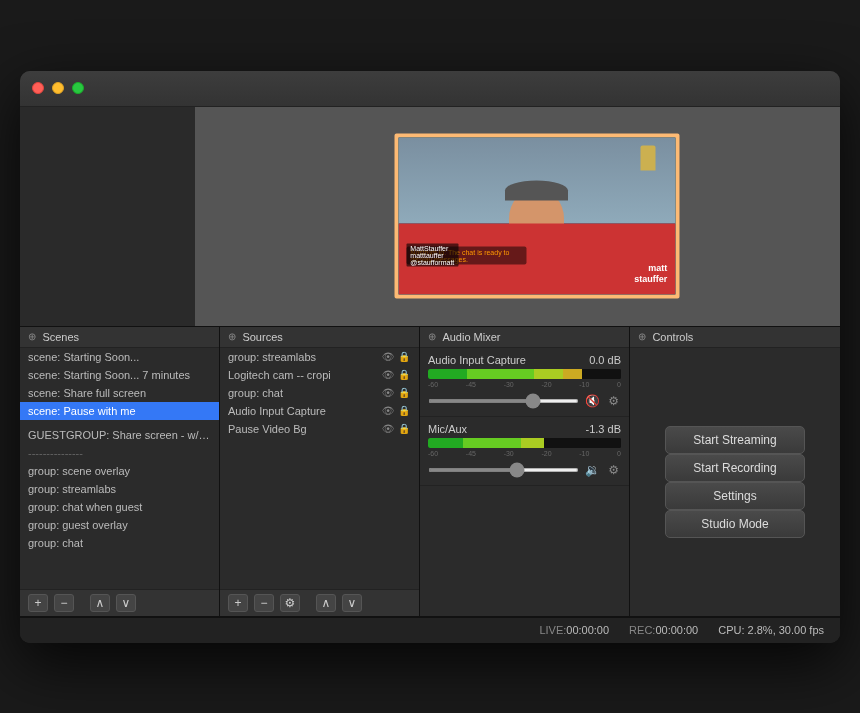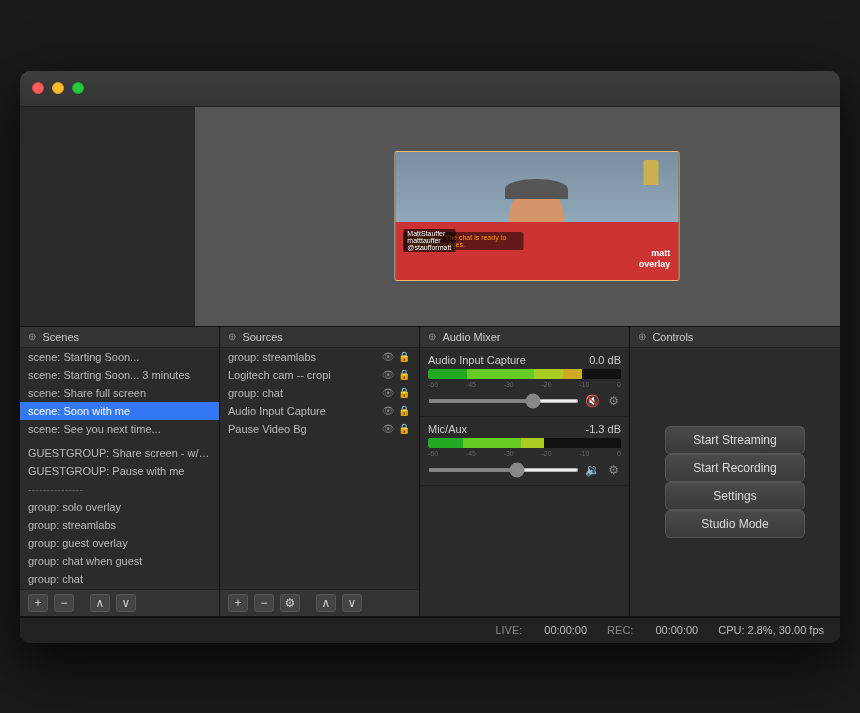--- a/index.html
+++ b/index.html
@@ -239,35 +239,35 @@
       justify-content: flex-end;
       padding: 0 16px;
       gap: 20px;
       font-size: 11px;
       color: #999;
       border-top: 1px solid #111;
     }
     .status-item {
       display: flex;
       align-items: center;
-      gap: 22px;
+      gap: 0;
     }
     .status-label { color: #888; }
     .status-value { color: #bbb; }
 
     
     .cam-preview {
       width: 285px;
-      height: 130px;
+      height: 165px;
       position: absolute;
       top: 50%;
       left: 53%;
       transform: translate(-50%, -50%);
       background: #0c4a6e;
-      border: 1px solid #fdba74;
+      border: 4px solid #fdba74;
       overflow: hidden;
       border-radius: 2px;
     }
     .cam-bg-top {
       height: 55%;
       background: linear-gradient(180deg, #7a8fa0 0%, #8faaba 100%);
       position: relative;
     }
     .cam-lamp {
       position: absolute;
@@ -366,50 +366,48 @@
             </div>
             <div class="cam-body">
               <div class="cam-notification">Nostrum io: The chat is ready to display messages.</div>
             </div>
             <div class="cam-name-badge">
               <div class="badge-text">MattStauffer<br>matttauffer<br>@staufformatt</div>
             </div>
             <div class="cam-brand">
               <div class="brand-text">
                 <span>matt</span><br>
-                <span>overlay</span>
+                <span>stauffer</span>
               </div>
             </div>
           </div>
         </div>
       </div>
     </div>
   </div>
 
   <div class="main-panels">
 
     <div class="panel panel-scenes">
       <div class="panel-header">
         <span class="panel-header-icon">⊕</span>
         <span>Scenes</span>
       </div>
       <div class="panel-content">
         <div class="list-item">scene: Starting Soon...</div>
-        <div class="list-item">scene: Starting Soon... 3 minutes</div>
+        <div class="list-item">scene: Starting Soon... 7 minutes</div>
         <div class="list-item">scene: Share full screen</div>
-        <div class="list-item active">scene: Soon with me</div>
-        <div class="list-item">scene: See you next time...</div>
+        <div class="list-item active">scene: Pause with me</div>
         <div class="list-item" style="height:4px;"></div>
         <div class="list-item">GUESTGROUP: Share screen - w/Skype</div>
-        <div class="list-item">GUESTGROUP: Pause with me</div>
         <div class="list-item separator">---------------</div>
-        <div class="list-item">group: solo overlay</div>
+        <div class="list-item">group: scene overlay</div>
         <div class="list-item">group: streamlabs</div>
+        <div class="list-item">group: chat when guest</div>
         <div class="list-item">group: guest overlay</div>
-        <div class="list-item">group: chat when guest</div>
         <div class="list-item">group: chat</div>
       </div>
       <div class="panel-toolbar">
         <button class="toolbar-btn">+</button>
         <button class="toolbar-btn">−</button>
         <div class="toolbar-sep"></div>
         <button class="toolbar-btn">∧</button>
         <button class="toolbar-btn">∨</button>
       </div>
     </div>

